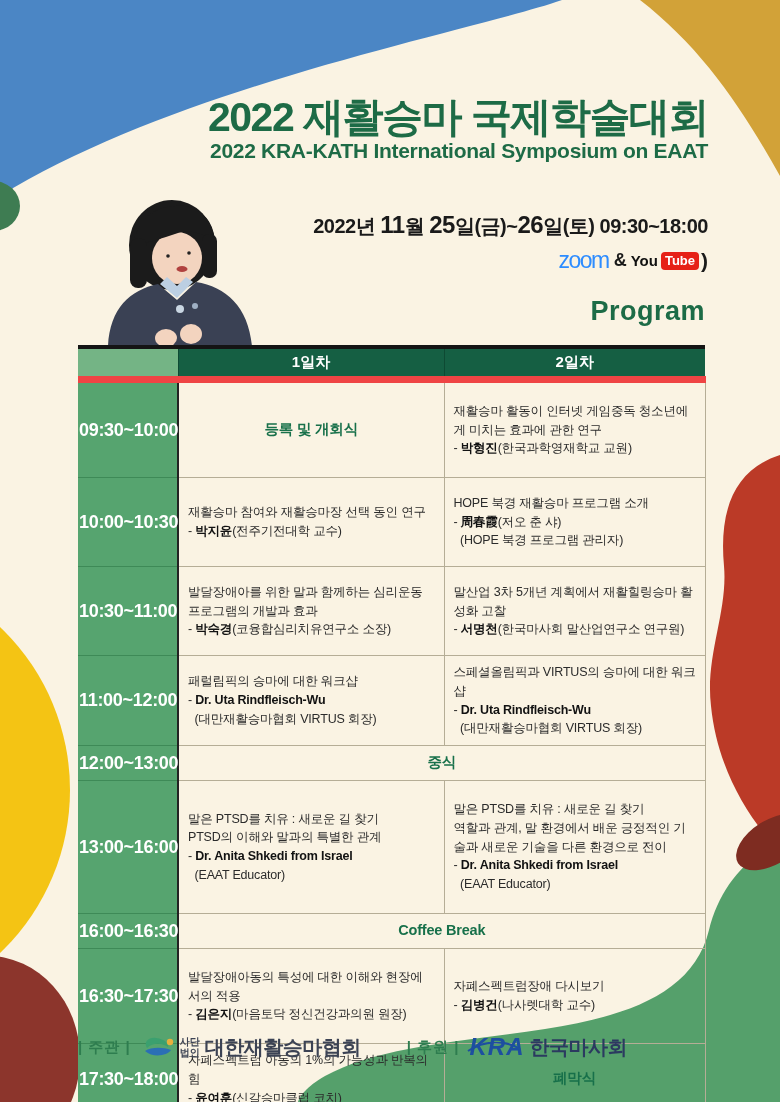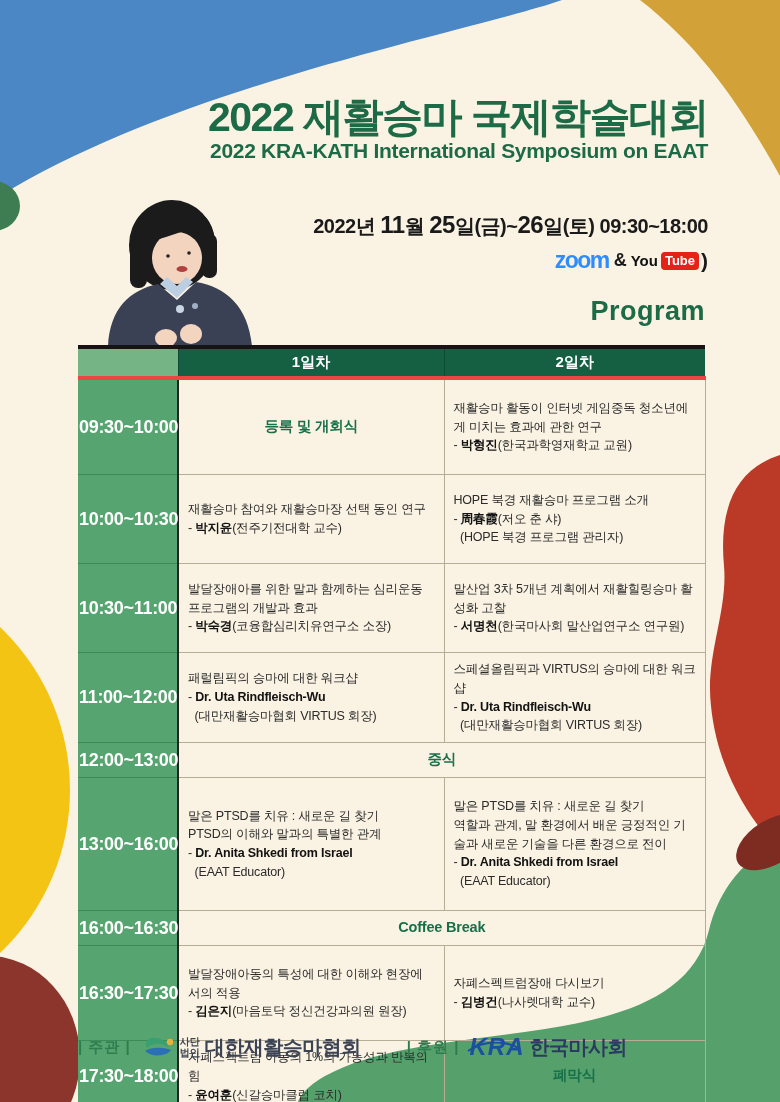--- a/index.html
+++ b/index.html
@@ -13,35 +13,35 @@
 
   
   .header-block{position:absolute;top:96px;right:72px;text-align:right;}
   .title{font-size:41px;font-weight:bold;color:#1d6b46;letter-spacing:-1.5px;line-height:1.05;}
   .subtitle{font-size:21px;font-weight:bold;color:#1d6b46;letter-spacing:-0.3px;}
 
   .date-block{position:absolute;top:211px;right:72px;text-align:right;color:#1a1a1a;}
   .date-line{font-size:20px;font-weight:bold;letter-spacing:-0.5px;}
   .date-line .big{font-size:24px;}
   .venue-line{font-size:21px;font-weight:bold;margin-top:7px;display:flex;justify-content:flex-end;align-items:center;gap:2px;}
-  .zoom-word{color:#2d8cff;font-size:23px;font-weight:bold;letter-spacing:-1.5px;padding:0 1px;}
+  .zoom-word{color:#2d8cff;font-size:23px;font-weight:normal;letter-spacing:-1.5px;padding:0 1px;}
   .amp{font-size:18px;padding:0 2px;}
   .yt-you{font-size:15px;font-weight:bold;color:#111;}
   .yt-tube{background:#e62117;color:#fff;font-size:13px;font-weight:bold;border-radius:4px;padding:1px 4px 2px 4px;margin-left:1px;}
 
   .program-label{position:absolute;top:296px;right:75px;font-size:27px;font-weight:bold;color:#1c6b46;letter-spacing:0.5px;}
 
   
   .program-table{
     position:absolute;left:78px;top:345px;width:627px;
     border-collapse:collapse;table-layout:fixed;
     border-top:4px solid #141414;border-bottom:4px solid #141414;
   }
   .program-table th{height:25px;font-size:15px;font-weight:bold;color:#fff;
-    border-bottom:4px solid #ef4444;}
+    border-bottom:7px solid #ef4444;}
   .th-time{background:#74b485;}
   .th-day{background:#155f43;border-left:1px solid #0e4a33;}
   .program-table td{vertical-align:middle;}
   td.time{
     background:#56a46f;color:#fff;font-weight:bold;font-size:18px;text-align:center;
     border-top:1px solid #3e8a57;border-bottom:1px solid #3e8a57;border-right:2px solid #232323;
     letter-spacing:-0.3px;
   }
   td.cell{
     border:1px solid #b5ad96;font-size:12.5px;color:#2b2b2b;line-height:1.5;

